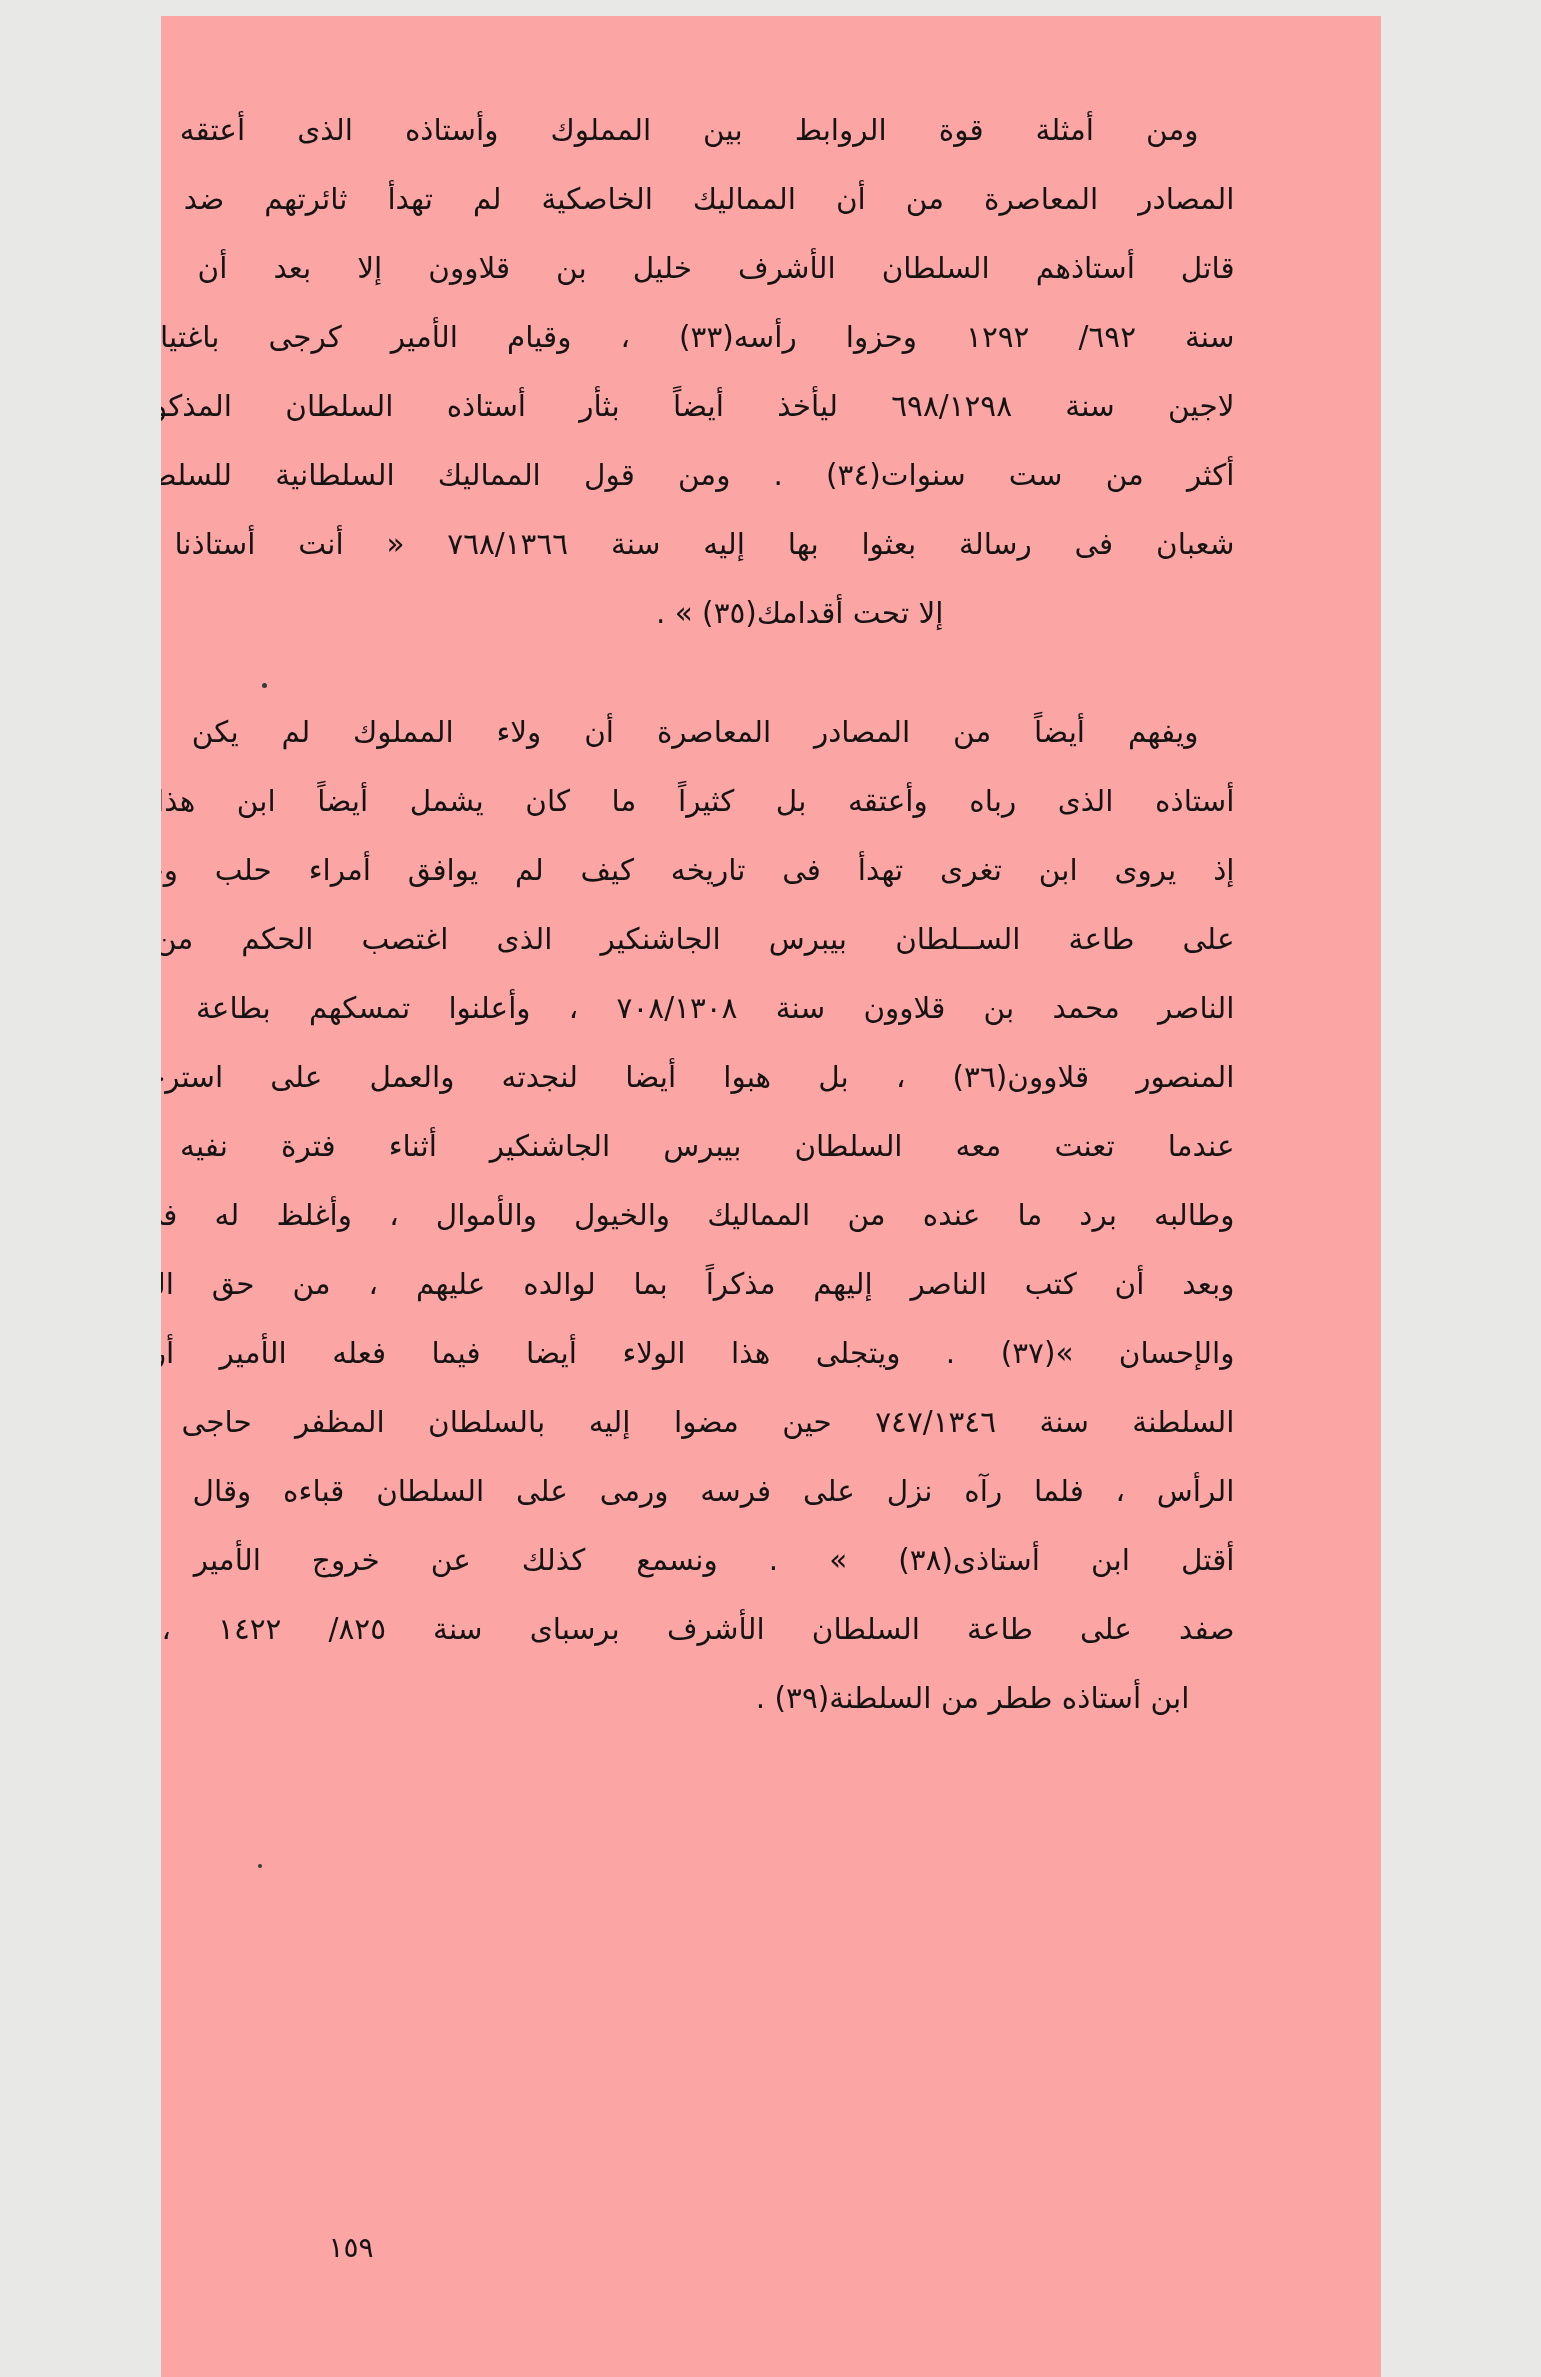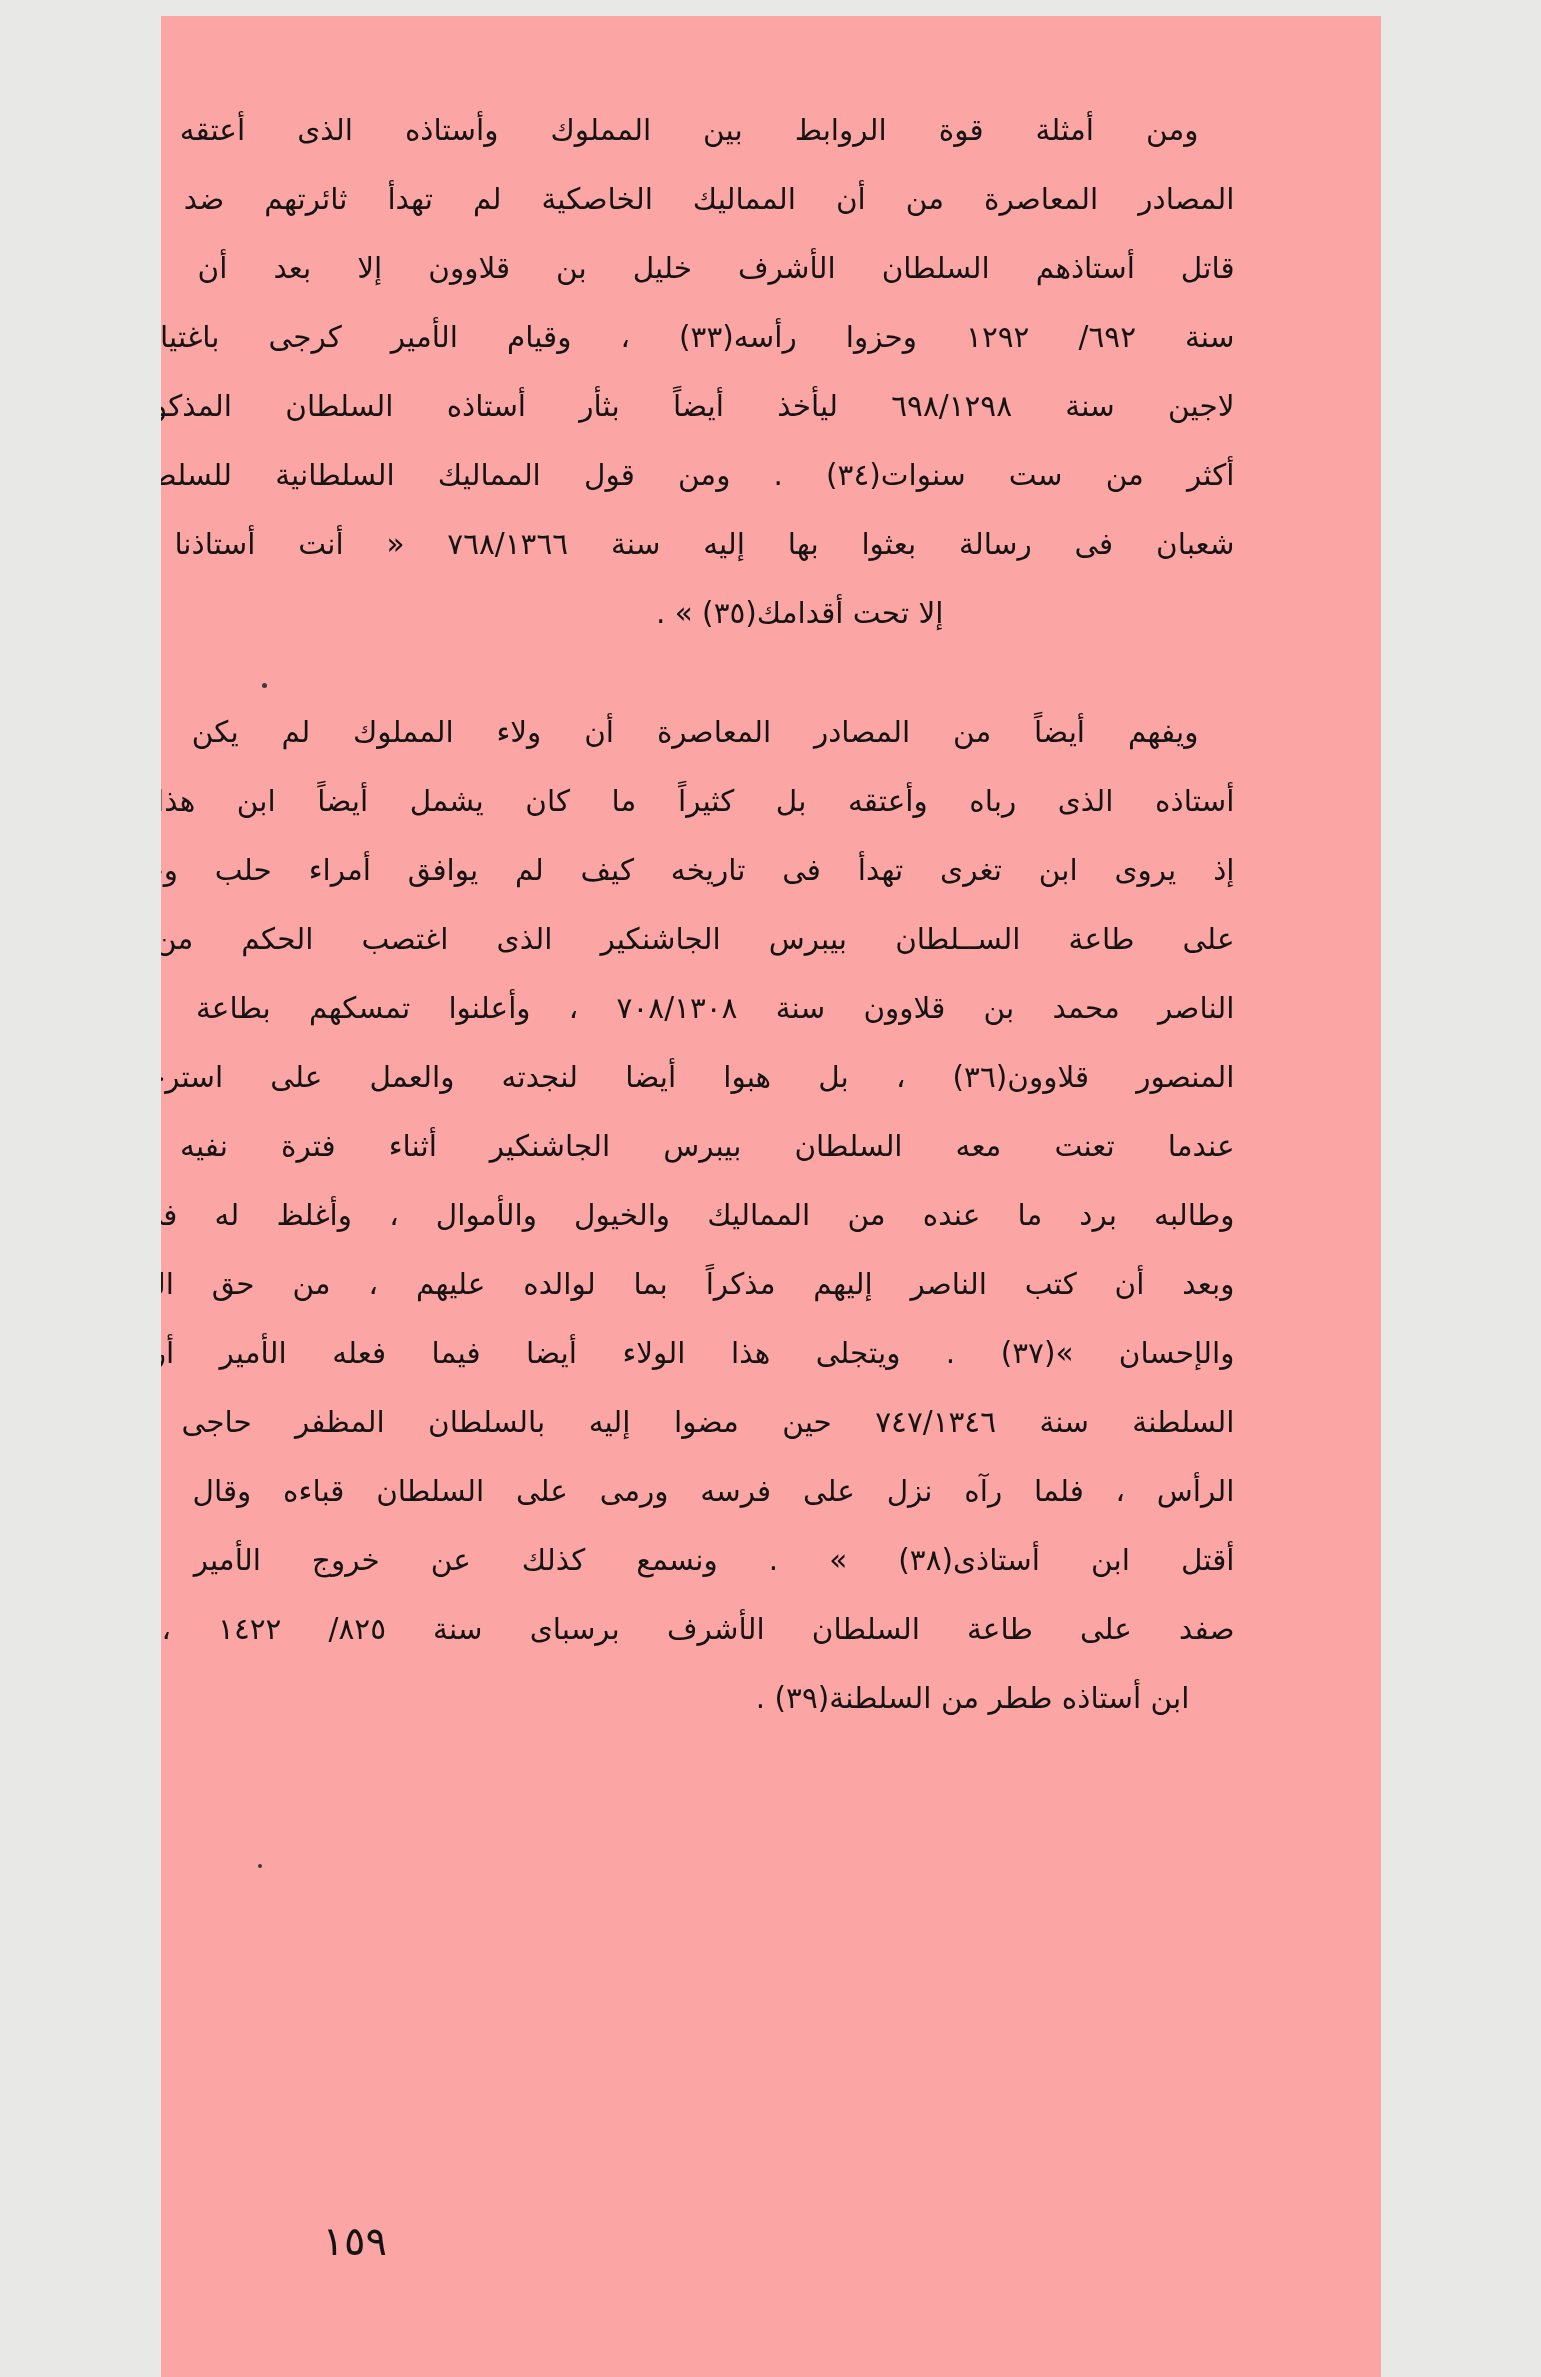--- a/index.html
+++ b/index.html
@@ -37,24 +37,24 @@
   .line.first { padding-right: 36px; }
   .line.last {
     text-align-last: right;
   }
   
   .para-0 .line.last { padding-right: 291px; }
   .para-1 .line.last { padding-right: 45px; }
 
   .page-number {
     position: absolute;
-    left: 162px;
+    left: 168px;
     bottom: 129px;
     direction: rtl;
-    font-size: 40px;
+    font-size: 28px;
     color: #141414;
   }
   .speck {
     position: absolute;
     background: #3a3a38;
     border-radius: 50%;
   }
   .speck.s1 { left: 101px; top: 667px;  width: 5.2px; height: 5.2px; }
   .speck.s2 { left: 97px; top: 1848px; width: 4.3px; height: 4.3px; }
 </style>

